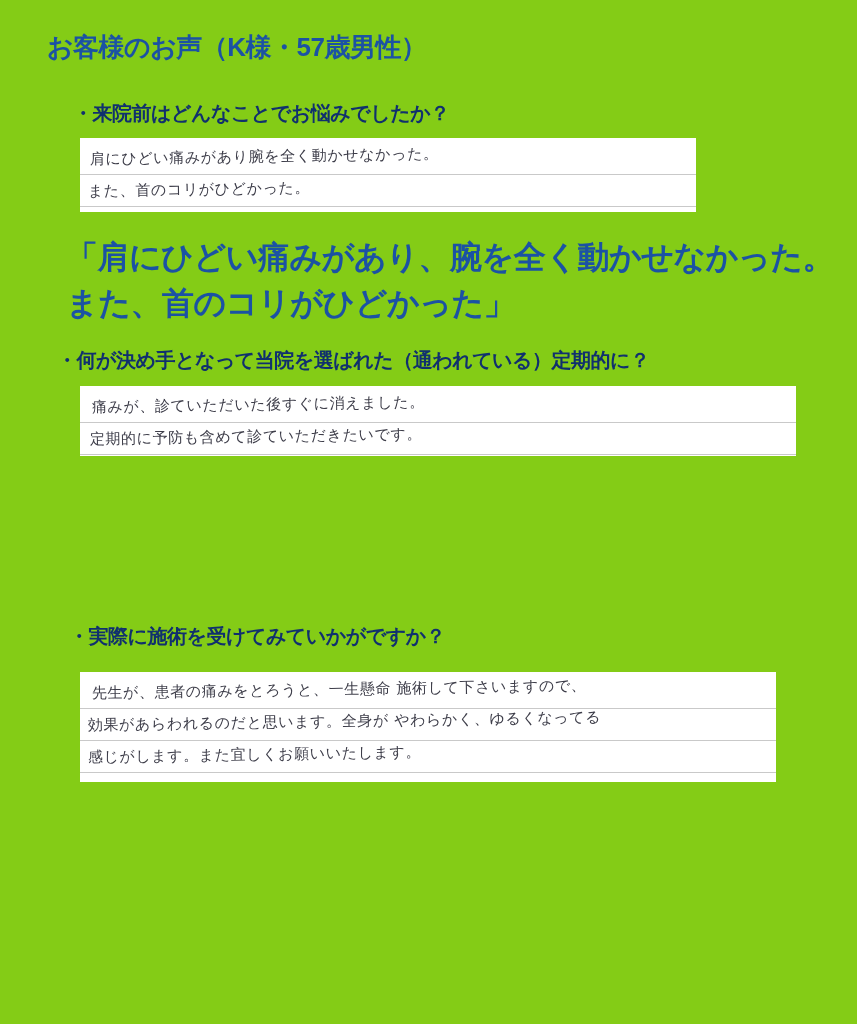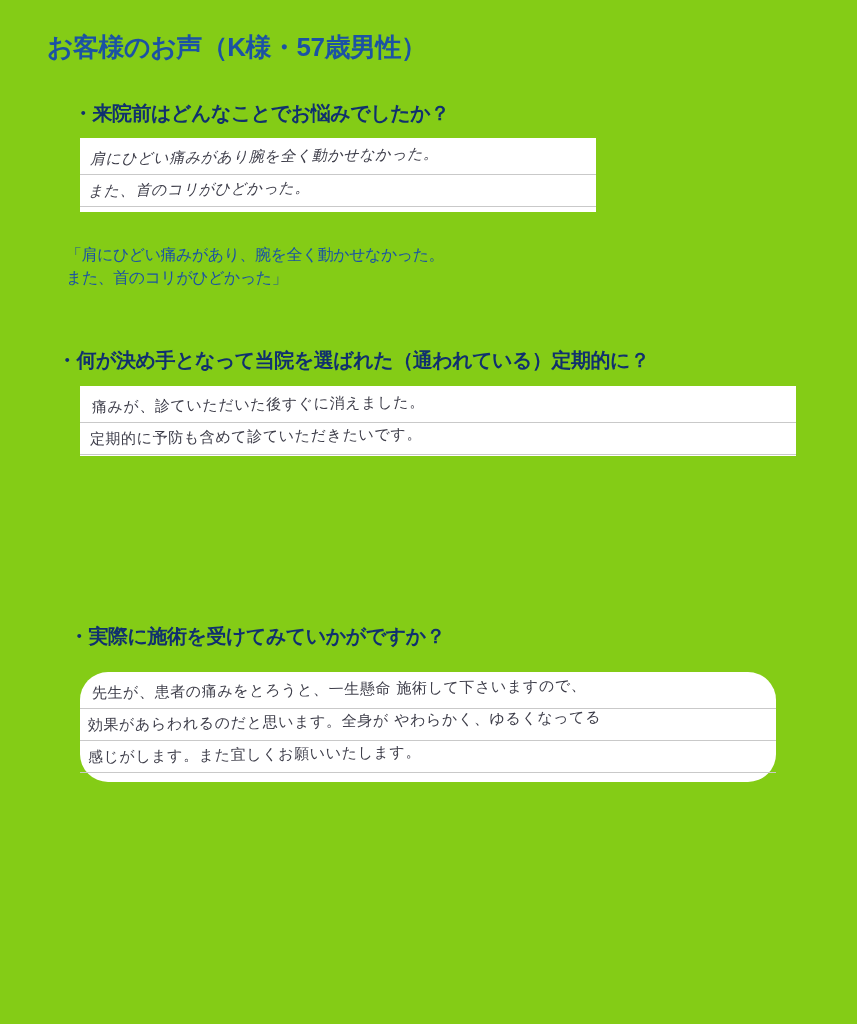--- a/index.html
+++ b/index.html
@@ -56,39 +56,38 @@
     font-family: "DejaVu Sans", sans-serif;
     font-size: 15px;
     white-space: nowrap;
     letter-spacing: 0.6px;
     transform: rotate(-0.9deg);
     transform-origin: left bottom;
     opacity: 0.92;
   }
   .answer {
     position: absolute;
-    font-size: 16px;
-    font-weight: normal;
+    font-size: 32px;
+    font-weight: bold;
     color: #1b52a4;
     letter-spacing: -0.5px;
     line-height: 1.45;
     white-space: pre;
-    margin-top: 9px;
   }
 </style>
 </head>
 <body>
 
 <div class="page">
 
   <div class="title">お客様のお声（K様・57歳男性）</div>
 
   <div class="question" style="left:57px; top:100px;margin-left:16px;">・来院前はどんなことでお悩みでしたか？</div>
 
-  <div class="hw-block" style="left:80px; top:138px; width:516px; height:74px;font-style:italic;">
+  <div class="hw-block" style="left:80px; top:138px; width:616px; height:74px;">
     <div class="hw-line" style="top:36px;"></div>
     <div class="hw-line" style="top:68px;"></div>
     <div class="hw-text" style="left:10px; top:12px;">肩にひどい痛みがあり腕を全く動かせなかった。</div>
     <div class="hw-text" style="left:8px; top:44px;">また、首のコリがひどかった。</div>
   </div>
 
   <div class="answer" style="left:66px; top:234px;">「肩にひどい痛みがあり、腕を全く動かせなかった。
 また、首のコリがひどかった」</div>
 
   <div class="question" style="left:57px; top:347px;">・何が決め手となって当院を選ばれた（通われている）定期的に？</div>
@@ -96,21 +95,21 @@
   <div class="hw-block" style="left:80px; top:386px; width:716px; height:70px;">
     <div class="hw-line" style="top:36px;"></div>
     <div class="hw-line" style="top:68px;"></div>
     <div class="hw-text" style="left:12px; top:12px;">痛みが、診ていただいた後すぐに消えました。</div>
     <div class="hw-text" style="left:10px; top:44px;">定期的に予防も含めて診ていただきたいです。</div>
   </div>
 
 
   <div class="question" style="left:57px; top:623px;margin-left:12px;">・実際に施術を受けてみていかがですか？</div>
 
-  <div class="hw-block" style="left:80px; top:672px; width:696px; height:110px;border-radius:28px;">
+  <div class="hw-block" style="left:80px; top:672px; width:696px; height:110px;">
     <div class="hw-line" style="top:36px;"></div>
     <div class="hw-line" style="top:68px;"></div>
     <div class="hw-line" style="top:100px;"></div>
     <div class="hw-text" style="left:12px; top:12px;">先生が、患者の痛みをとろうと、一生懸命 施術して下さいますので、</div>
     <div class="hw-text" style="left:8px; top:44px;">効果があらわれるのだと思います。全身が やわらかく、ゆるくなってる</div>
     <div class="hw-text" style="left:8px; top:76px;">感じがします。また宜しくお願いいたします。</div>
   </div>
 
 
 </div>

